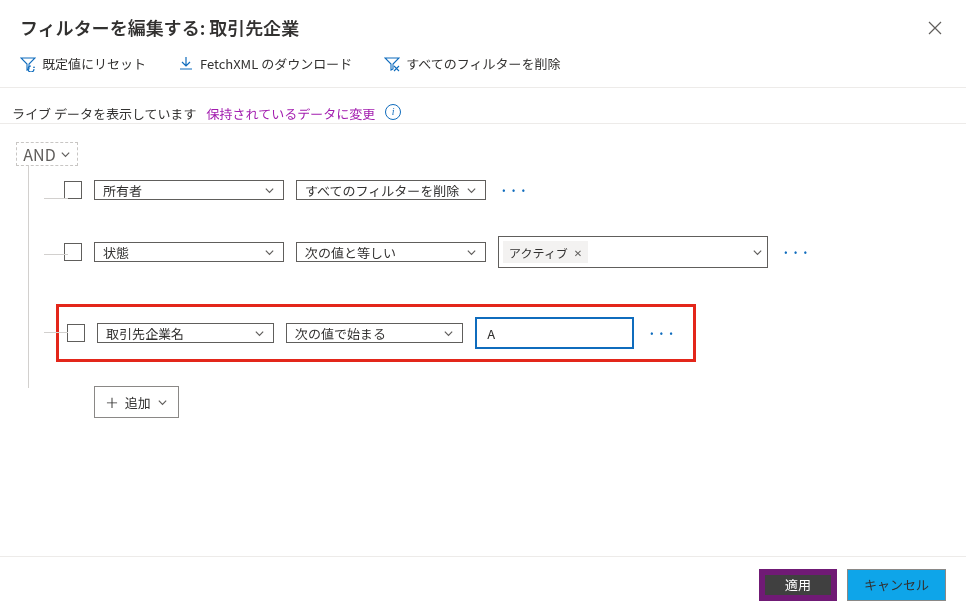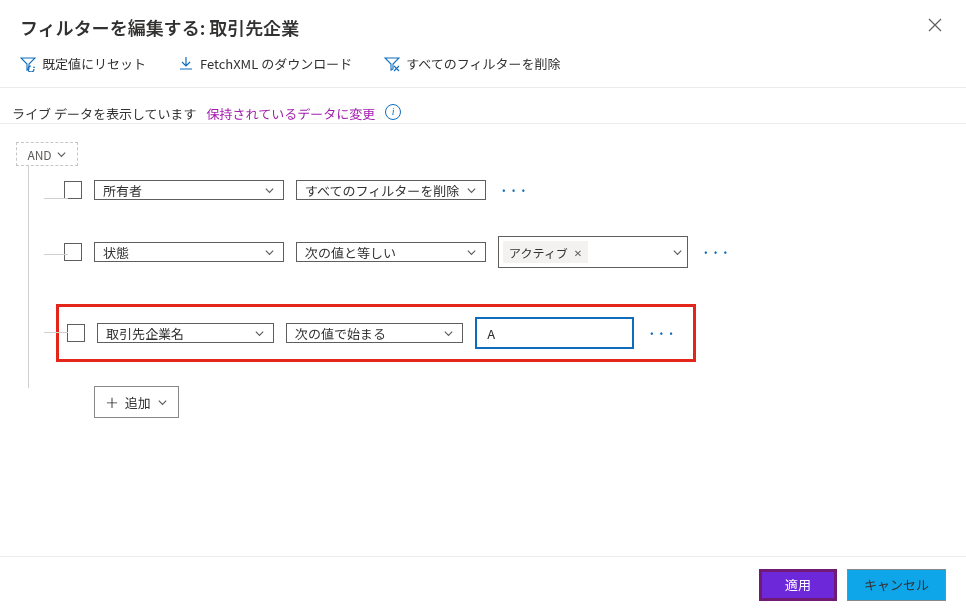--- a/index.html
+++ b/index.html
@@ -1,28 +1,28 @@
 <!DOCTYPE html>
 <html><head>
 <meta charset="utf-8">
 <style>
 html,body{margin:0;padding:0;width:966px;height:612px;font-family:"Segoe UI","Yu Gothic UI","Noto Sans JP",sans-serif;font-size:13px;color:#323130;background:#fff;box-sizing:border-box}
 *,*:before,*:after{box-sizing:inherit}
-.header{padding:14px 20px 10px 20px;display:flex;justify-content:space-between;align-items:flex-start}
+.header{padding:14px 20px 10px 20px;display:flex;justify-content:space-between;align-items:flex-end}
 .header h1{margin:0;font-size:18px;font-weight:600;color:#323130}
 .close-x{font-size:14px;color:#605e5c;cursor:pointer;padding:4px;line-height:1}
 .cmdbar{padding:4px 20px 14px 20px;display:flex;gap:32px;align-items:center;border-bottom:1px solid #edebe9}
 .cmd{display:flex;align-items:center;gap:6px;cursor:pointer;color:#323130}
 .cmd svg{width:16px;height:16px}
 .infobar{padding:16px 20px 0 12px;display:flex;align-items:flex-start;gap:10px;border-bottom:1px solid #edebe9}
 .infobar .muted{color:#323130}
 .infobar a{color:#a21caf;text-decoration:none;cursor:pointer}
 .info-icon{width:16px;height:16px;border:1px solid #0f6cbd;border-radius:50%;display:inline-flex;align-items:center;justify-content:center;color:#0f6cbd;font-size:10px;font-style:italic;font-family:serif;line-height:1}
 .canvas{position:relative;padding:18px 16px;flex:1 1 auto}
-.group-chip{position:absolute;left:16px;top:18px;width:62px;height:24px;border:1px dashed #c8c6c4;display:flex;align-items:center;justify-content:center;gap:4px;font-size:12px;color:#605e5c;cursor:pointer;background:#fff}
+.group-chip{position:absolute;left:16px;top:18px;width:62px;height:24px;border:1px dashed #c8c6c4;display:flex;align-items:center;justify-content:center;gap:4px;font-size:16px;color:#605e5c;cursor:pointer;background:#fff}
 .tree-v{position:absolute;left:28px;top:42px;width:1px;height:222px;background:#d2d0ce}
 .rows{margin-left:48px;padding-top:38px}
 .row-wrap{position:relative;margin-bottom:36px}
 .row-inner{display:flex;align-items:center;gap:12px}
 .row-hconn{position:absolute;left:-20px;top:18px;width:24px;height:1px;background:#d2d0ce}
 .chk{width:18px;height:18px;border:1px solid #605e5c;background:#fff;cursor:pointer;flex:0 0 auto}
 .dd{height:20px;border:1px solid #605e5c;background:#fff;display:flex;align-items:center;justify-content:space-between;padding:0 8px;cursor:pointer;color:#323130}
 .dd .chev{margin-left:6px}
 .dd.col{width:190px}
 .dd.op{width:190px}
@@ -30,21 +30,21 @@
 .tag{background:#f3f2f1;height:22px;display:flex;align-items:center;gap:6px;padding:0 6px;font-size:12px;color:#323130}
 .tag .xx{color:#605e5c;cursor:pointer;font-size:10px}
 .txtbox{height:32px;border:2px solid #0f6cbd;background:#fff;padding:0 8px;width:170px;display:flex;align-items:center}
 .txtbox input{border:none;outline:none;width:100%;font-family:inherit;font-size:13px;color:#323130;background:transparent}
 .more{color:#0f6cbd;letter-spacing:2px;font-weight:bold;cursor:pointer;padding:0 2px}
 .row-highlight{border:3px solid #e3261a;padding:10px 14px 10px 8px;margin-left:-8px;margin-right:240px;width:640px}
 .addbtn{height:32px;border:1px solid #8a8886;display:inline-flex;align-items:center;gap:6px;padding:0 10px;cursor:pointer;margin-left:30px}
 .addbtn .plus{font-size:14px}
 .footer{position:absolute;bottom:0;left:0;right:0;height:56px;border-top:1px solid #edebe9;display:flex;justify-content:flex-end;align-items:center;gap:10px;padding:0 20px;background:#fff}
 .btn{height:32px;min-width:78px;padding:0 16px;display:flex;align-items:center;justify-content:center;cursor:pointer;font-size:13px}
-.btn.primary{background:#6d28d9;color:#fff;border:3px solid #701a75}
+.btn.primary{background:#404040;color:#fff;border:6px solid #701a75}
 .btn.secondary{background:#0ea5e9;color:#323130;border:1px solid #8a8886}
 .chev-svg{width:11px;height:11px}
 </style>
 </head>
 <body>
 
 <div class="header">
   <h1>フィルターを編集する: 取引先企業</h1>
   <span class="close-x">
     <svg viewBox="0 0 14 14" width="14" height="14">
@@ -123,21 +123,21 @@
           <svg class="chev-svg chev" viewBox="0 0 12 12">
               <path d="M2 4l4 4 4-4" fill="none" stroke="#605e5c" stroke-width="1.3"></path>
             </svg>
         </div>
         <div class="dd op">
           <span>次の値と等しい</span>
           <svg class="chev-svg chev" viewBox="0 0 12 12">
               <path d="M2 4l4 4 4-4" fill="none" stroke="#605e5c" stroke-width="1.3"></path>
             </svg>
         </div>
-        <div class="tagbox" style="width:190px">
+        <div class="tagbox" style="width:270px">
           <div class="tag">
             <span>アクティブ</span>
             <span class="xx">✕</span>
           </div>
           <div style="flex:1"></div>
           <svg class="chev-svg" viewBox="0 0 12 12">
               <path d="M2 4l4 4 4-4" fill="none" stroke="#605e5c" stroke-width="1.3"></path>
             </svg>
         </div>
         <span class="more">···</span>

